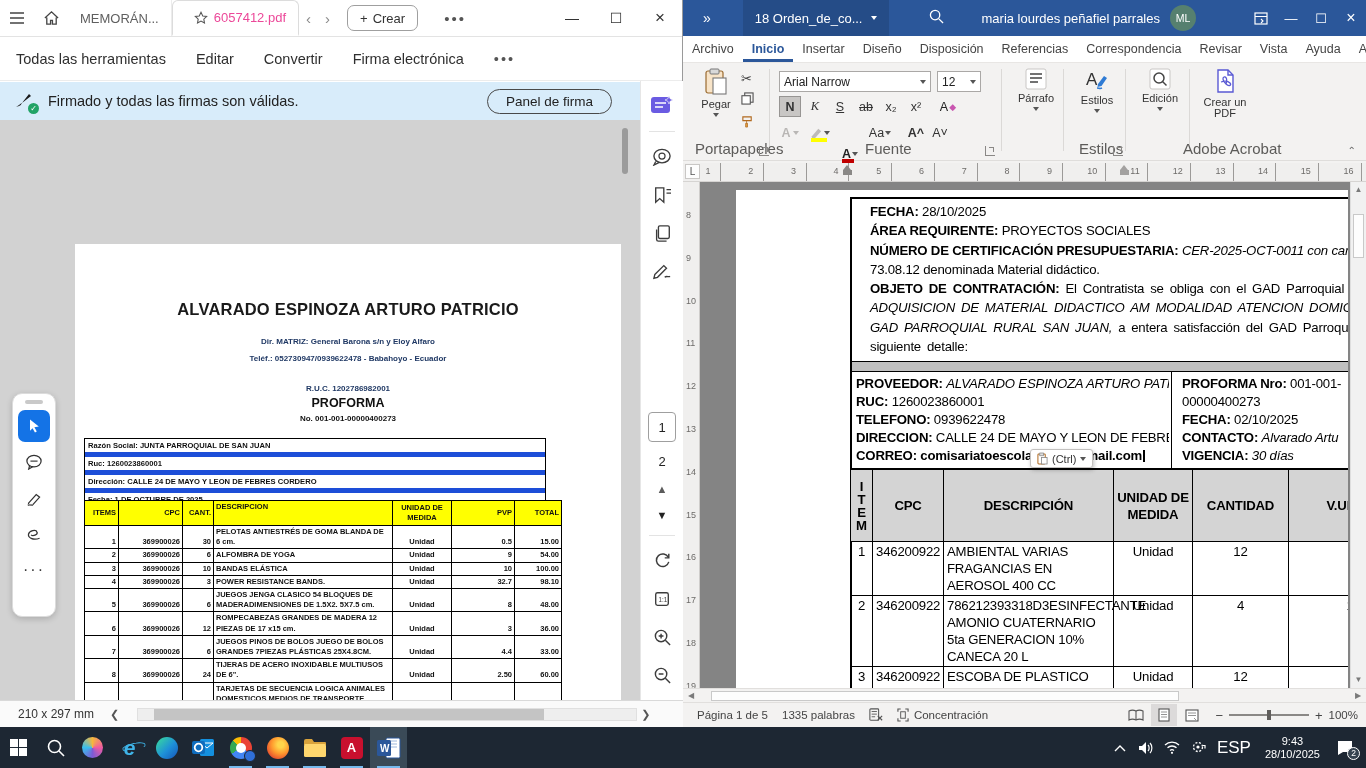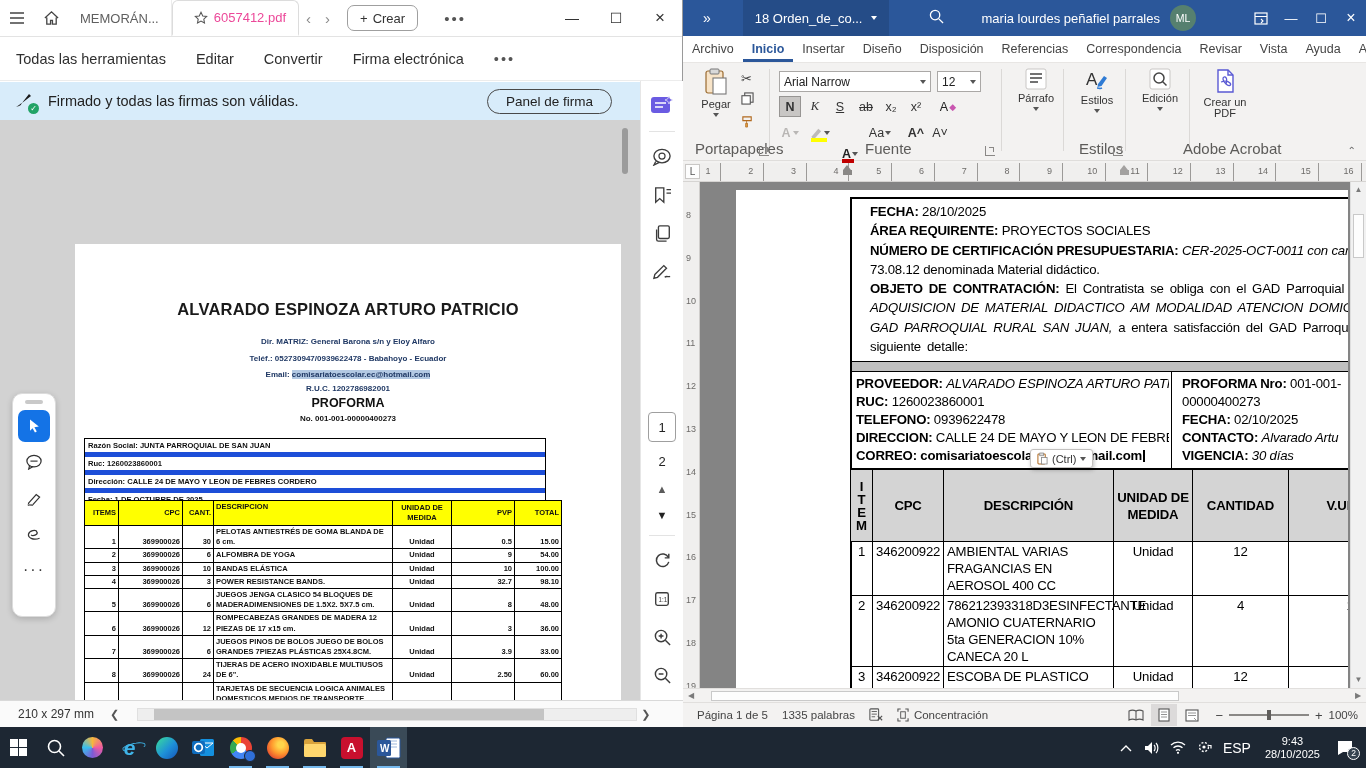--- a/index.html
+++ b/index.html
@@ -146,21 +146,21 @@
   .paste-tip{left:347px;top:449px;background:#fff;border:1px solid #c3c1bf;border-radius:3px;box-shadow:1px 2px 4px rgba(0,0,0,.25);display:flex;align-items:center;gap:4px;padding:2px 6px;font-size:11px;color:#333;z-index:40;}
 
   
   .taskbar{left:0;top:727px;width:1366px;height:41px;background:#1d2733;display:flex;align-items:center;}
   .tb-slot{position:relative;width:37px;height:41px;display:flex;align-items:center;justify-content:center;}
   .tb-slot.active{background:#3a4a57;}
   .tb-slot.run:after{content:"";position:absolute;bottom:0;left:7px;right:7px;height:2.5px;background:#76b9ed;}
   .tray{margin-left:auto;display:flex;align-items:center;color:#fff;}
   .tray .tico{width:26px;display:flex;justify-content:center;}
   .clock{font-size:11px;text-align:center;line-height:13px;margin:0 8px;}
-  .lang{font-size:14px;margin:0 6px;}
+  .lang{font-size:17px;margin:0 6px;}
   .notif{position:relative;width:34px;display:flex;justify-content:center;margin-right:4px;}
   .badge{position:absolute;right:2px;bottom:-4px;background:#364350;border:1px solid #fff;color:#fff;border-radius:50%;width:13px;height:13px;font-size:8.5px;line-height:11px;text-align:center;}
   .winflag{display:grid;grid-template-columns:8px 8px;grid-template-rows:8px 8px;gap:1.5px;}
   .winflag i{background:#fff;}
 </style>
 </head>
 <body>
 
 <div class="screen">
 
@@ -216,21 +216,20 @@
       </span>
       <span class="msg">Firmado y todas las firmas son válidas.</span>
       <button class="panel-firma">Panel de firma</button>
     </div>
 
     <div class="abs acr-docarea">
       <div class="abs pdf-page">
         <div class="abs pdf-title">ALVARADO ESPINOZA ARTURO PATRICIO</div>
         <div class="abs pdf-c pdf-sub" style="top:93px;">Dir. MATRIZ: General Barona s/n y Eloy Alfaro</div>
         <div class="abs pdf-c pdf-sub" style="top:110px;">Teléf.: 052730947/0939622478 -  Babahoyo - Ecuador</div>
-        <div class="abs pdf-c pdf-sub" style="top:126px;"><span>Email: </span><span class="hl">comisariatoescolar.ec@hotmail.com</span></div>
         <div class="abs pdf-c pdf-sub" style="top:140px;">R.U.C. 1202786982001</div>
         <div class="abs pdf-proforma">PROFORMA</div>
         <div class="abs pdf-no pdf-c">No. 001-001-00000400273</div>
         <div class="abs client">
             <span>Razón Social: JUNTA PARROQUIAL DE SAN JUAN</span>
             <span>Ruc: 1260023860001</span>
             <span>Dirección:  CALLE 24 DE MAYO Y LEON DE FEBRES CORDERO</span>
             <span>Fecha: 1 DE OCTUBRE DE 2025</span>
           </div>
         <table class="abs ptable">
@@ -299,21 +298,21 @@
                 <td class="c4">Unidad</td>
                 <td class="c5">3</td>
                 <td class="c6">36.00</td>
               </tr>
               <tr>
                 <td class="c0">7</td>
                 <td class="c1">369900026</td>
                 <td class="c2">6</td>
                 <td class="c3">JUEGOS PINOS DE BOLOS JUEGO DE BOLOS GRANDES 7PIEZAS PLÁSTICAS 25X4.8CM.</td>
                 <td class="c4">Unidad</td>
-                <td class="c5">3.9</td>
+                <td class="c5">4.4</td>
                 <td class="c6">33.00</td>
               </tr>
               <tr>
                 <td class="c0">8</td>
                 <td class="c1">369900026</td>
                 <td class="c2">24</td>
                 <td class="c3">TIJERAS DE ACERO INOXIDABLE MULTIUSOS DE 6".</td>
                 <td class="c4">Unidad</td>
                 <td class="c5">2.50</td>
                 <td class="c6">60.00</td>

